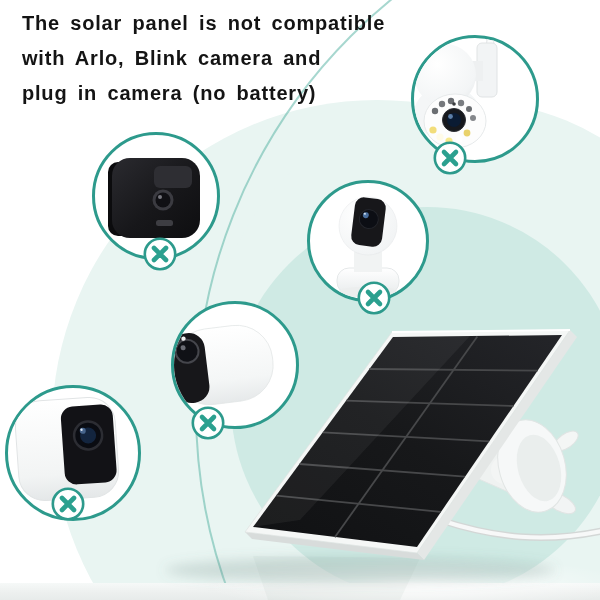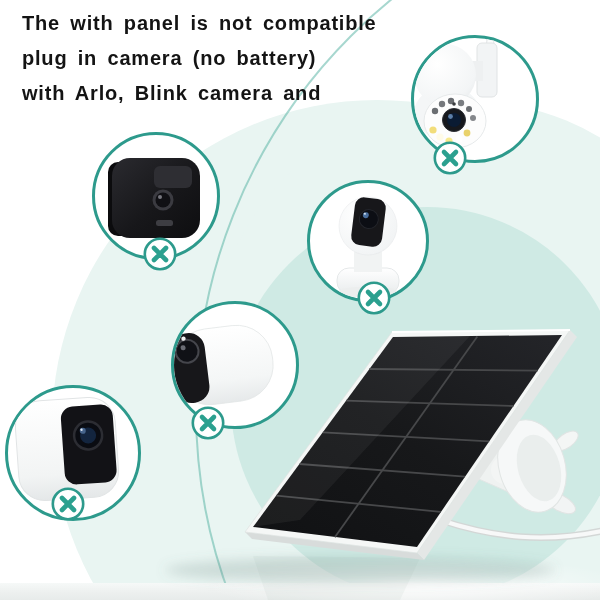--- a/index.html
+++ b/index.html
@@ -29,23 +29,23 @@
     <circle cx="377" cy="425" r="325" fill="#e9f5f2"></circle>
     <circle cx="468" cy="358" r="257" fill="#e9f5f2"></circle>
     <circle cx="725" cy="410" r="529" fill="none" stroke="#5fb7a7" stroke-opacity=".55" stroke-width="2"></circle>
     <circle cx="427" cy="403" r="196" fill="#cfeae4"></circle>
   </svg>
 
   <div class="floor"></div>
   <div class="panel-glow"></div>
 
   <div class="heading">
-    <span>The with panel is not compatible</span>
+    <span>The solar panel is not compatible</span>
+    <span>with Arlo, Blink camera and</span>
     <span>plug in camera (no battery)</span>
-    <span>with Arlo, Blink camera and</span>
   </div>
 
   <svg class="panel-svg" viewBox="0 0 600 600" aria-label="solar-panel-on-wall-mount-with-cable">
     <defs>
       <linearGradient id="pnl" x1="1" y1="0" x2="0" y2="1">
         <stop offset="0" stop-color="#242529"></stop>
           <stop offset=".5" stop-color="#17181a"></stop>
           <stop offset="1" stop-color="#101113"></stop>
       </linearGradient>
       <filter id="soft" x="-40%" y="-40%" width="180%" height="180%">

